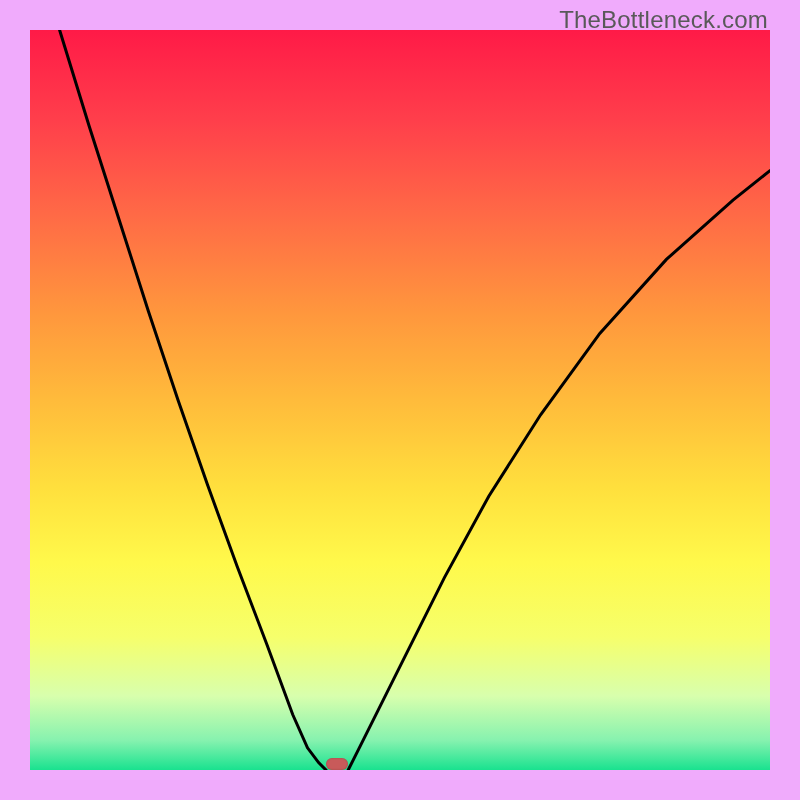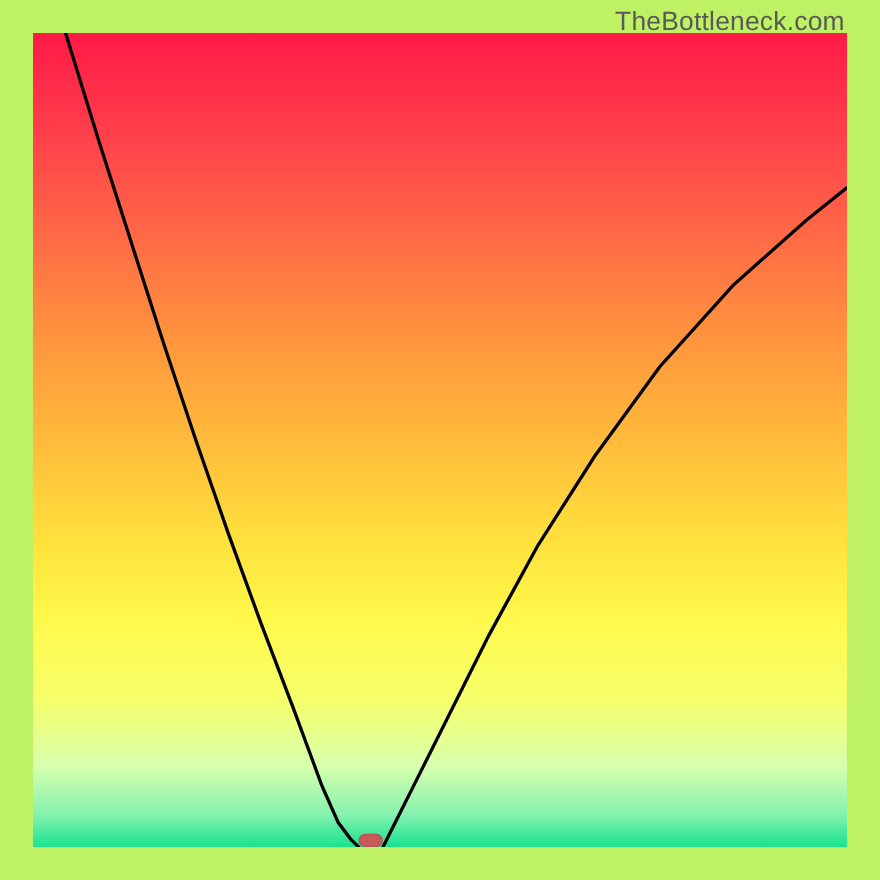--- a/index.html
+++ b/index.html
@@ -8,21 +8,21 @@
     width: 800px;
     height: 800px;
     overflow: hidden;
     background: #000;
     font-family: Arial, Helvetica, sans-serif;
   }
   .frame {
     position: relative;
     width: 800px;
     height: 800px;
-    background: #bef264;
+    background: #f0abfc;
   }
   .plot-area {
     position: absolute;
     left: 30px;
     top: 30px;
     width: 740px;
     height: 740px;
     background: linear-gradient(
       to bottom,
       #ff1a47 0%,

